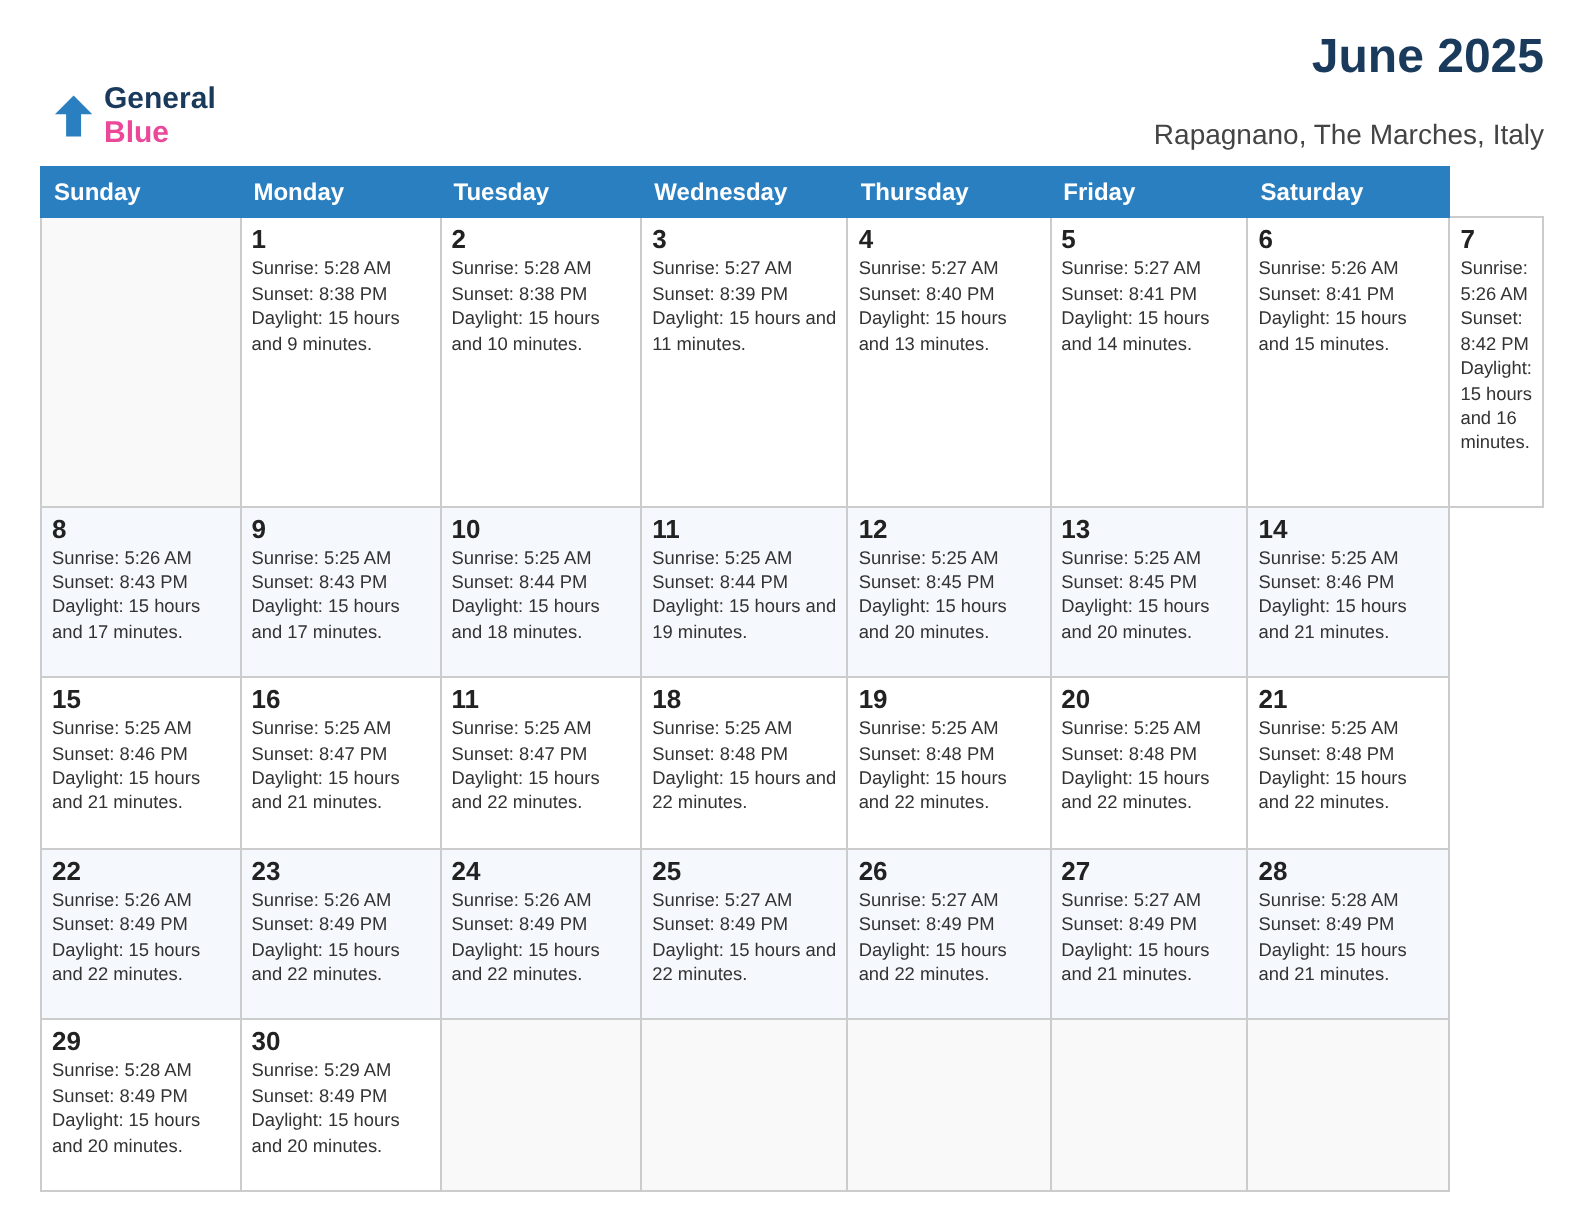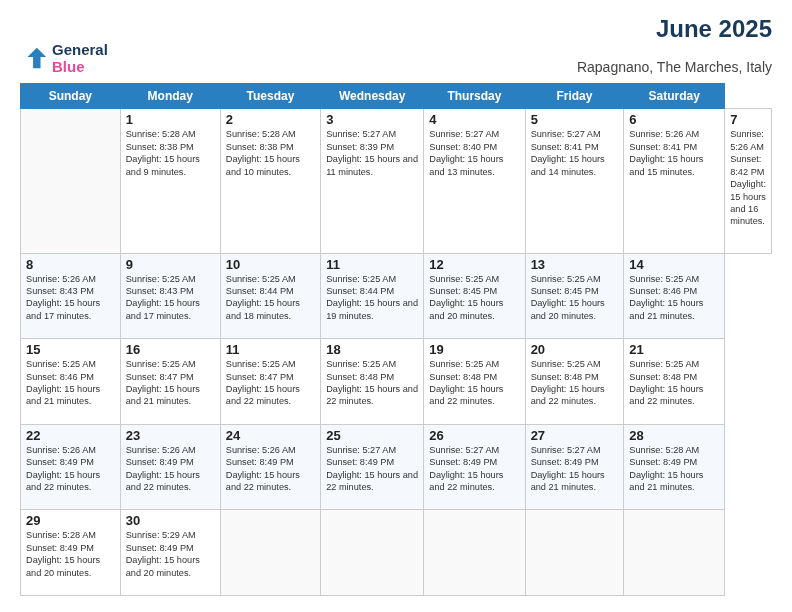--- a/index.html
+++ b/index.html
@@ -50,21 +50,21 @@
       width: 100%;
       border-collapse: collapse;
       flex: 1;
     }
     .calendar th {
       background: #2a7fc1;
       color: #fff;
       font-size: 12px;
       font-weight: bold;
       padding: 5px 6px;
-      text-align: center;
+      text-align: left;
       border: 1px solid #2a7fc1;
     }
     .calendar td {
       border: 1px solid #ccc;
       vertical-align: top;
       padding: 3px 5px;
       width: calc(100% / 7);
       background: #fff;
     }
     .calendar tr:nth-child(even) td {

